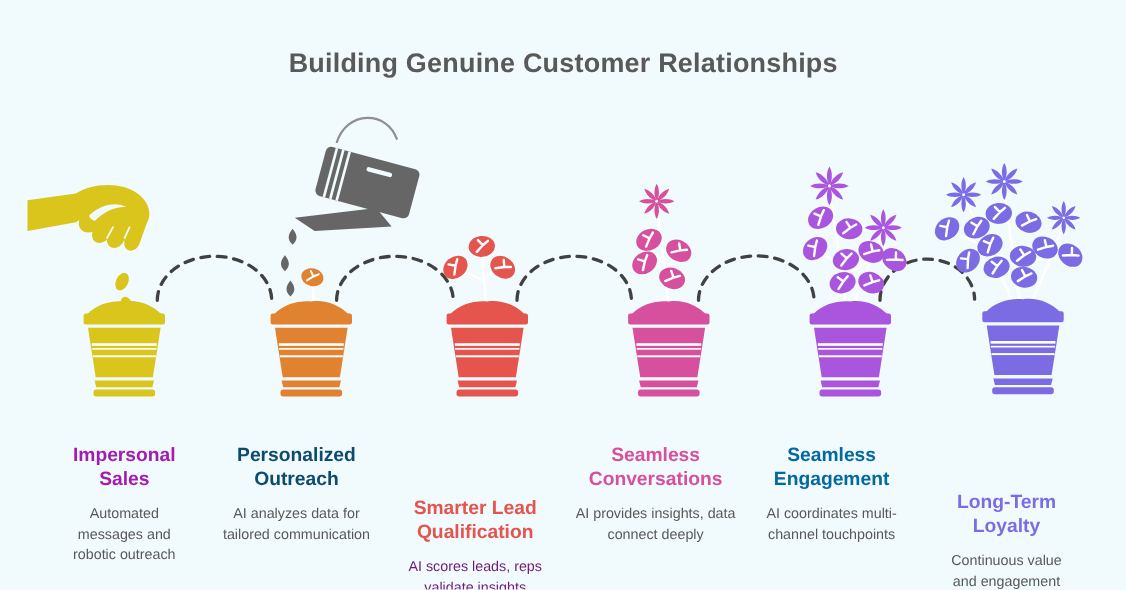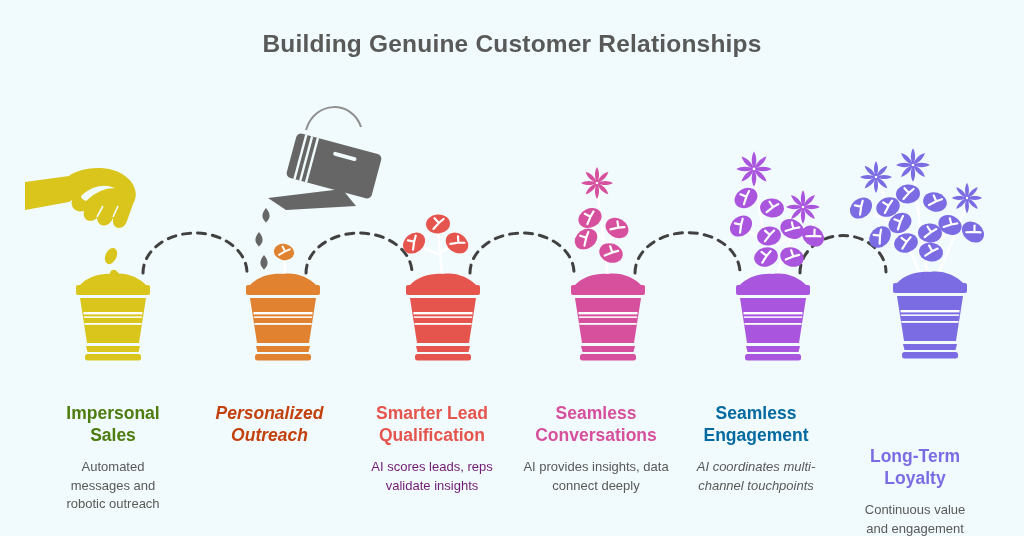--- a/index.html
+++ b/index.html
@@ -3,21 +3,21 @@
 <meta charset="utf-8">
 <style>
   html,body{margin:0;padding:0;}
   body{
     position:relative;
     width:1024px;height:536px;
     overflow:hidden;
     font-family:"Liberation Sans", sans-serif;
   }
   .title{
-    position:absolute;top:30px;left:0;width:1024px;
+    position:absolute;top:44px;left:0;width:1024px;
     text-align:center;
     font-size:24.5px;font-weight:bold;letter-spacing:.2px;
   }
   .illustration{position:absolute;top:0;left:0;}
   .col{position:absolute;top:402px;text-align:center;}
   .col .heading{font-size:17.5px;font-weight:bold;line-height:1.27;}
   .col .desc{margin-top:12px;font-size:13px;line-height:1.4;}
   .arc{fill:none;stroke-width:3;stroke-linecap:round;stroke-dasharray:8 7;}
   .stem{fill:none;stroke:#ffffff;stroke-width:2.5;stroke-linecap:round;}
 </style>
@@ -183,39 +183,40 @@
       <use href="#leaf" transform="translate(-24,-40) rotate(-15)"></use>
       <use href="#leaf" transform="translate(1,-31) rotate(10)"></use>
       <g>
           <use href="#pot"></use>
         </g>
     </g>
   </g>
 </svg>
 
 <div class="col" style="left:58px;width:110px;">
-  <div class="heading" style="color: #4d7c0f;">Impersonal Sales</div>
+  <div class="heading" style="color: #a21caf;">Impersonal Sales</div>
   <div class="desc" style="color: rgb(89, 89, 89);">Automated messages and robotic outreach</div>
 </div>
 
 <div class="col" style="left:202px;width:135px;">
-  <div class="heading" style="color: #c2410c; font-style: italic;">Personalized Outreach</div>
+  <div class="heading" style="color: #0c4a6e;">Personalized Outreach</div>
+  <div class="desc" style="color: rgb(89, 89, 89);">AI analyzes data for tailored communication</div>
 </div>
 
 <div class="col" style="left:352px;width:160px;">
-  <div class="heading" style="color: rgb(229, 84, 77);">Smarter Lead Qualification</div>
+  <div class="heading" style="color: rgb(229, 84, 77); margin-top: 48px;">Smarter Lead Qualification</div>
   <div class="desc" style="color: #701a75;">AI scores leads, reps validate insights</div>
 </div>
 
 <div class="col" style="left:517px;width:158px;">
   <div class="heading" style="color: rgb(214, 80, 158);">Seamless Conversations</div>
   <div class="desc" style="color: rgb(89, 89, 89);">AI provides insights, data connect deeply</div>
 </div>
 
 <div class="col" style="left:676px;width:160px;">
   <div class="heading" style="color: #0369a1;">Seamless Engagement</div>
-  <div class="desc" style="color: rgb(89, 89, 89); font-style: italic;">AI coordinates multi-channel touchpoints</div>
+  <div class="desc" style="color: rgb(89, 89, 89);">AI coordinates multi-channel touchpoints</div>
 </div>
 
 <div class="col" style="left:853px;width:124px;">
   <div class="heading" style="color: rgb(123, 108, 228); margin-top: 43px;">Long-Term Loyalty</div>
   <div class="desc" style="color: rgb(89, 89, 89);">Continuous value and engagement</div>
 </div>
 
 </body></html>

